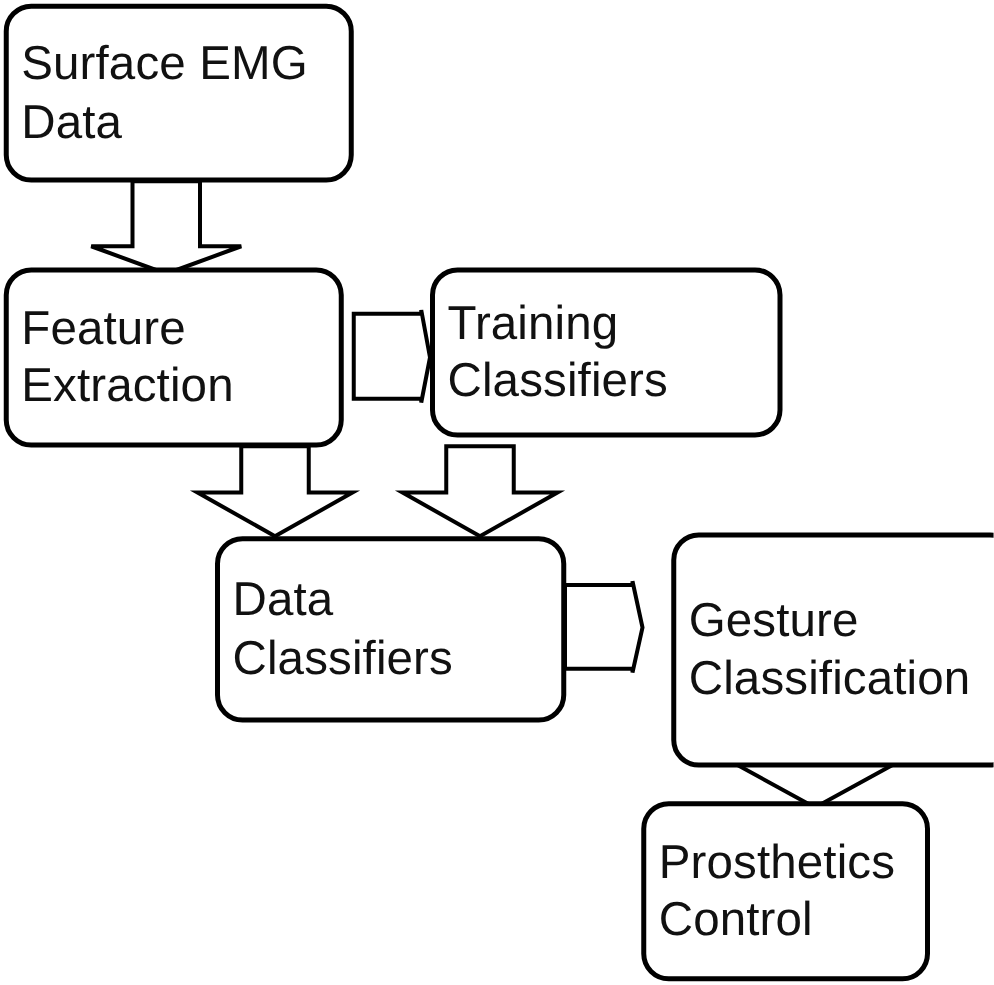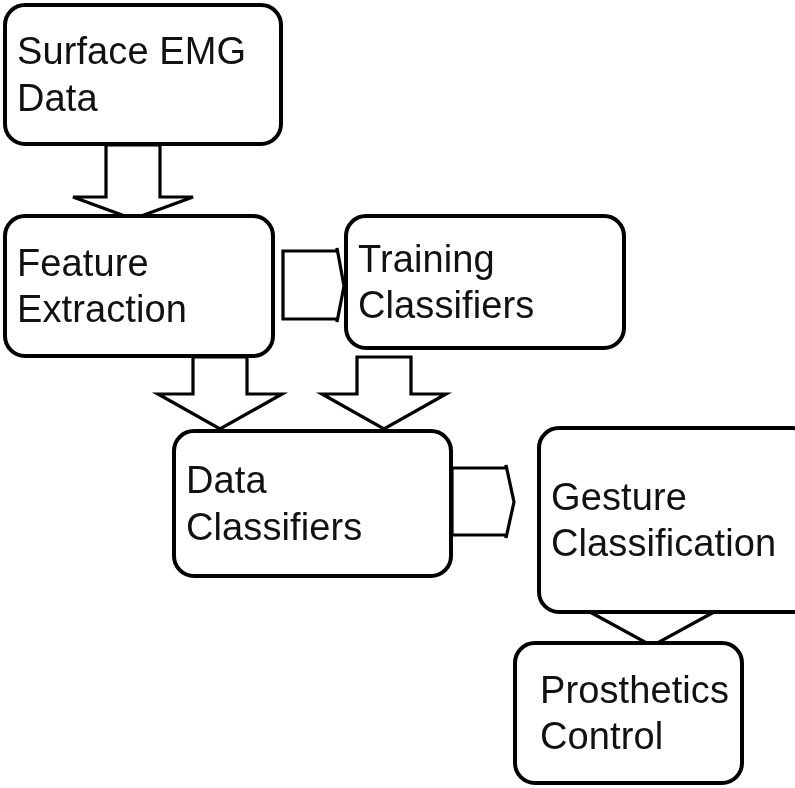--- a/index.html
+++ b/index.html
@@ -103,18 +103,18 @@
   <div class="node-box" style="left:172px; top:429px; width:281px; height:149px;">
     <span class="node-label">Data
 Classifiers</span>
   </div>
 
   <div class="node-box" style="left:537px; top:426px; width:277px; height:188px;">
     <span class="node-label">Gesture
 Classification</span>
   </div>
 
-  <div class="node-box" style="left:513px; top:641px; width:231px; height:144px;padding-left:13px;">
+  <div class="node-box" style="left:513px; top:641px; width:231px; height:144px;">
     <span class="node-label">Prosthetics
 Control</span>
   </div>
 
 </div>
 
 </body></html>

